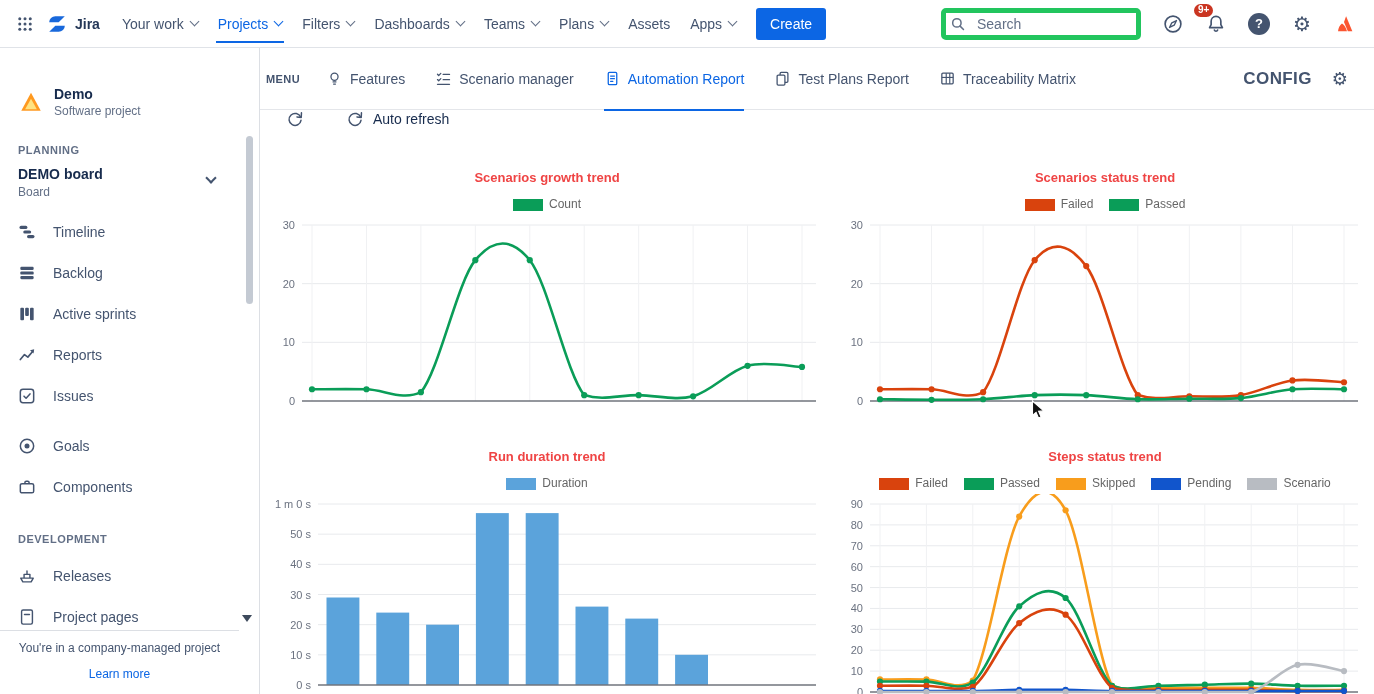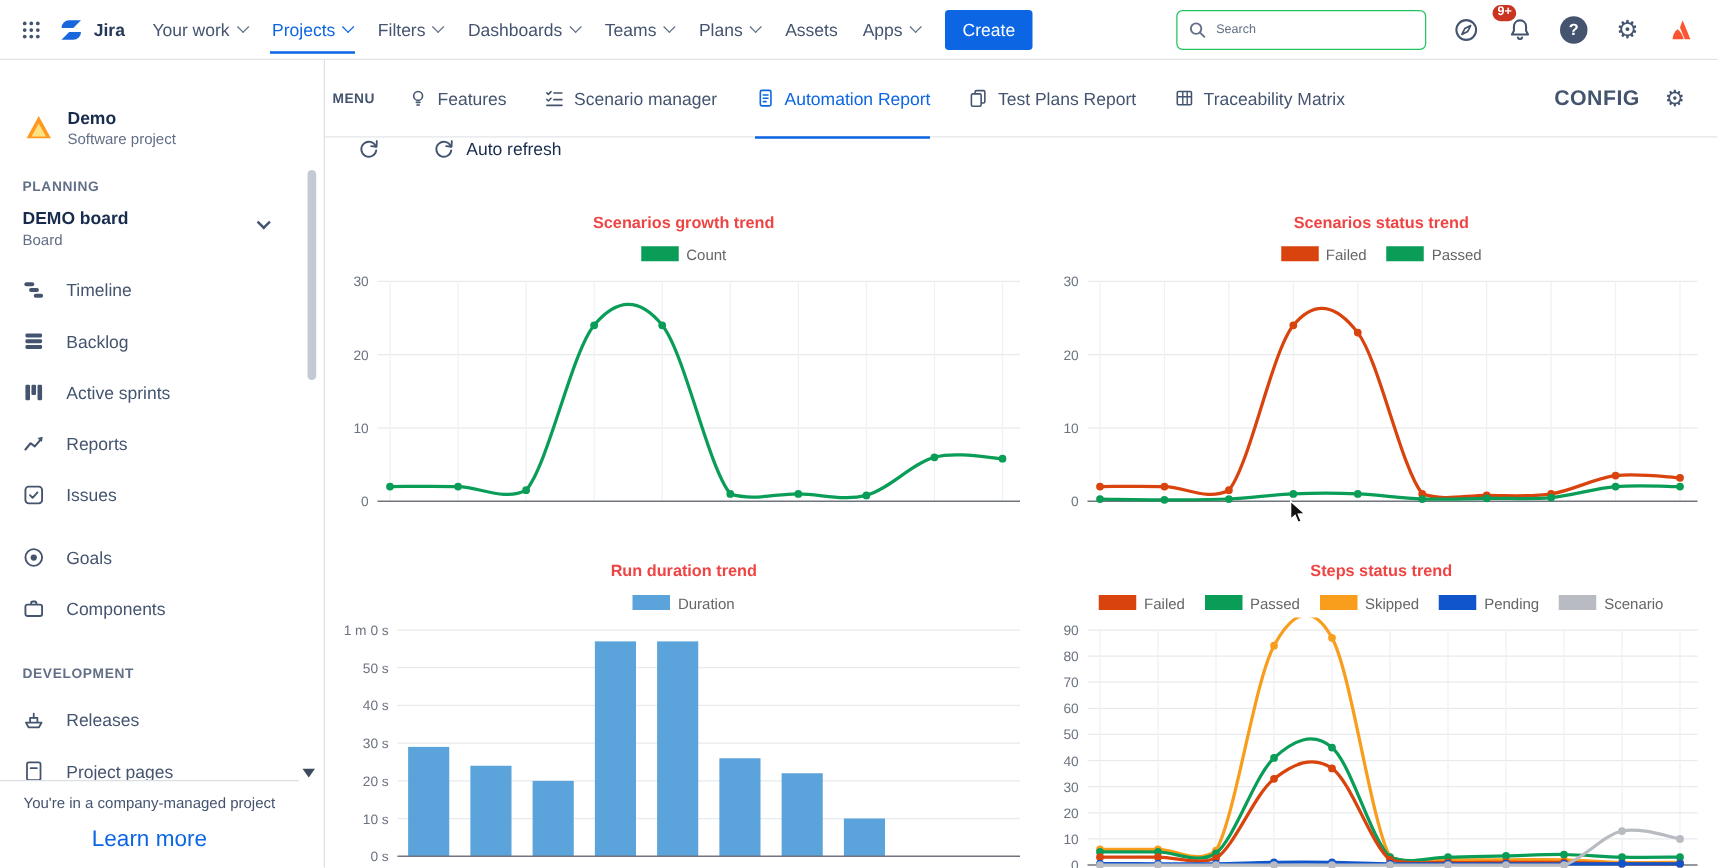--- a/index.html
+++ b/index.html
@@ -17,22 +17,22 @@
     color:#44546F; cursor:pointer; position:relative; white-space:nowrap; }
   .nav-item.active { color:#0C66E4; font-weight:500; }
   .nav-item.active::after { content:""; position:absolute; left:8px; right:8px; bottom:-2px; height:2px; background:#0C66E4; }
   .chev { width:7px; height:7px; border-right:1.6px solid #626F86; border-bottom:1.6px solid #626F86;
     transform:rotate(45deg); margin-top:-4px; flex:none; }
   .nav-item.active .chev { border-color:#0C66E4; }
   .create-btn { margin-left:10px; background:#0C66E4; color:#fff; font-size:14px; font-weight:500;
     border:none; border-radius:3px; padding:8px 14px; cursor:pointer; font-family:inherit; }
   .nav-right { margin-left:auto; display:flex; align-items:center; gap:13px; }
   .search-wrap { position:relative; width:200px; margin-right:4px; }
-  .search-input { width:200px; height:32px; border:1px solid #22c55e; border-radius:5px;
-    padding:0 8px 0 31px; font-size:10px; color:#6d28d9; outline:none; font-family:inherit; background:#fff; }
+  .search-input { width:200px; height:32px; border:5px solid #22c55e; border-radius:5px;
+    padding:0 8px 0 31px; font-size:14px; color:#6d28d9; outline:none; font-family:inherit; background:#fff; }
   .search-input::placeholder { color:#626F86; }
   .search-icon { position:absolute; left:8px; top:7px; pointer-events:none; }
   .badge { position:absolute; top:-7px; left:-9px; background:#CA3521; color:#fff; font-size:10px;
     font-weight:700; padding:1px 4px 2px; border-radius:9px; border:2px solid #fff; line-height:1; }
   .help-circle { width:22px; height:22px; border-radius:50%; background:#44546F; color:#fff;
     font-size:13px; font-weight:700; display:flex; align-items:center; justify-content:center; }
   .gear-glyph { font-size:20px; color:#44546F; line-height:1; }
 
   
   .sidebar { position:absolute; top:48px; left:0; width:260px; height:646px; background:#fff;
@@ -46,21 +46,21 @@
   .board-sub { font-size:12px; color:#626F86; margin-top:3px; }
   .board-chev { position:absolute; right:44px; top:8px; width:8px; height:8px;
     border-right:2px solid #44546F; border-bottom:2px solid #44546F; transform:rotate(45deg); }
   .sb-item { display:flex; align-items:center; gap:15px; height:41px; padding-left:16px;
     font-size:14px; color:#44546F; cursor:pointer; }
   .sb-ic { width:22px; height:22px; display:flex; align-items:center; justify-content:center; flex:none; }
   .gap-top { margin-top:9px; }
   .sb-footer { position:absolute; bottom:0; left:0; width:239px; background:#fff;
     border-top:1px solid #DCDFE4; padding:10px 10px 12px; text-align:center; z-index:5; }
   .sb-note { font-size:12px; color:#44546F; }
-  .sb-learn { font-size:18px; color:#0C66E4; margin-top:12px; font-weight:500; cursor:pointer; display:inline-block; }
+  .sb-learn { font-size:12px; color:#0C66E4; margin-top:12px; font-weight:500; cursor:pointer; display:inline-block; }
   .sb-scroll-thumb { position:absolute; top:88px; right:6px; width:7px; height:168px;
     background:#C4CAD3; border-radius:4px; cursor:pointer; z-index:6; }
   .sb-scroll-arrow { position:absolute; right:7px; bottom:72px; width:0; height:0;
     border-left:5px solid transparent; border-right:5px solid transparent; border-top:7px solid #3d4a5c;
     cursor:pointer; z-index:6; }
 
   
   .main { position:absolute; top:48px; left:240px; width:1134px; height:646px; background:#fff; }
   .tabbar { display:flex; align-items:center; height:62px; padding:0 26px; border-bottom:1px solid #E4E6EA; }
   .menu-label { font-size:11px; font-weight:700; color:#44546F; letter-spacing:.4px; margin-right:26px; cursor:pointer; }
@@ -73,21 +73,21 @@
   .toolbar { display:flex; align-items:flex-start; height:48px; padding-left:46px; gap:42px; }
   .refresh-btn { cursor:pointer; display:flex; align-items:center; }
   .autorefresh { display:flex; align-items:center; gap:9px; font-size:14px; color:#172B4D; cursor:pointer; }
 
   .charts { display:grid; grid-template-columns:588px 546px; }
   .chart-card { padding-top:12px; }
   .c1 { padding-left:26px; } .c2 { padding-left:8px; }
   .c3 { padding-left:26px; margin-top:22px; } .c4 { padding-left:8px; margin-top:22px; }
   .chart-title { text-align:center; font-size:13px; font-weight:700; color:#ef4444; }
   .chart-legend { display:flex; justify-content:center; align-items:center; gap:16px; margin:12px 0 4px; }
-  .legend-item { display:flex; align-items:flex-start; gap:6px; font-size:12px; color:#666; cursor:pointer; }
+  .legend-item { display:flex; align-items:flex-end; gap:6px; font-size:12px; color:#666; cursor:pointer; }
   .legend-swatch { width:30px; height:12px; display:inline-block; }
   svg.chart { display:block; }
 
   .cursor { position:absolute; left:1031px; top:400px; z-index:50; pointer-events:none; }
 </style>
 </head>
 <body>
 
 <div class="topnav">
   <span class="icon-btn">

